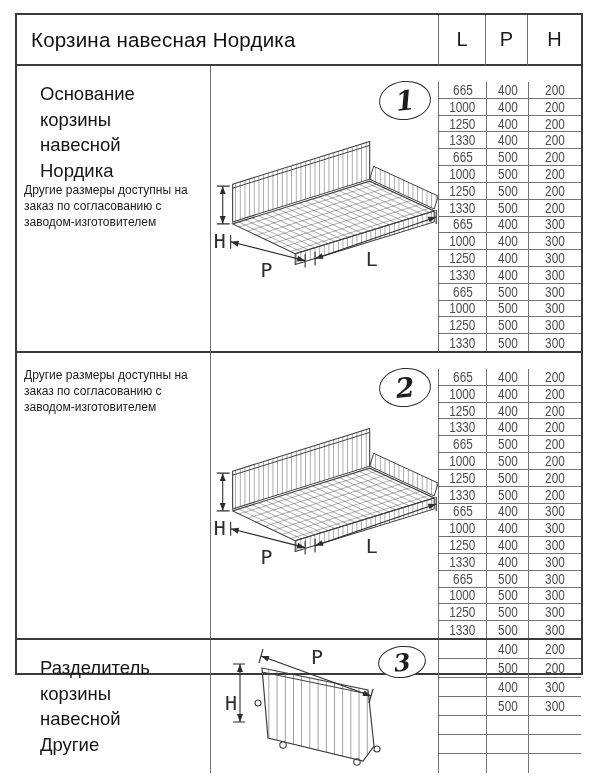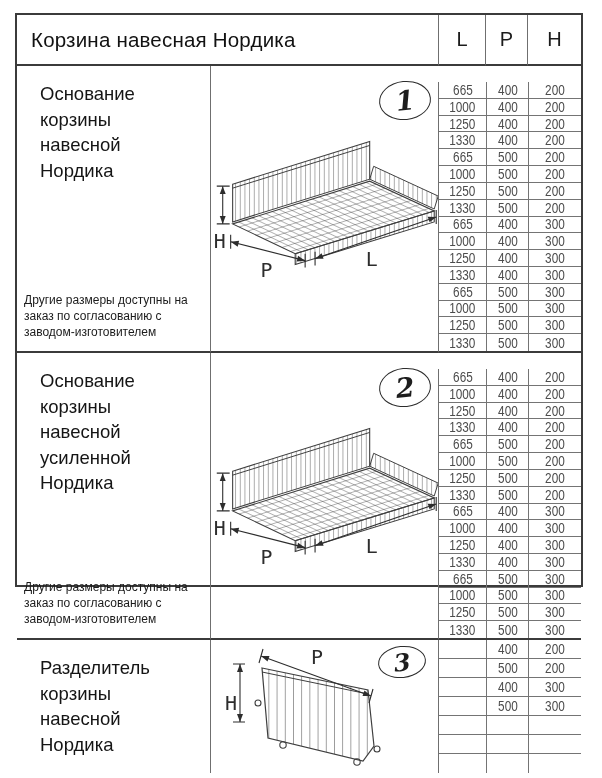--- a/index.html
+++ b/index.html
@@ -1,30 +1,30 @@
 <!DOCTYPE html>
 <html><head>
 <meta charset="utf-8">
 <style>
   html,body{margin:0;padding:0;background:#ffffff;}
   .sheet{position:relative;width:602px;height:778px;background:#fff;
          font-family:"Liberation Sans",sans-serif;color:#1b1b1b;overflow:hidden;}
-  .frame{position:absolute;left:15px;top:13px;width:568px;height:574px;
+  .frame{position:absolute;left:15px;top:13px;width:568px;height:662px;
          border:2px solid #3b3b3b;box-sizing:border-box;
          display:grid;
          grid-template-columns:194px 227px 47px 42px 1fr;
          grid-template-rows:51px 287px 287px 1fr;}
   
   .hcell{border-bottom:2px solid #3b3b3b;display:flex;align-items:center;}
   .title-cell{grid-column:1/3;padding-left:14px;}
   .page-title{font-size:20.5px;letter-spacing:.2px;color:#121212;}
   .colhead{justify-content:center;font-size:20px;color:#1c1c1c;border-left:1px solid #6f6f6f;}
   
   .text-cell{grid-column:1;border-right:1px solid #6f6f6f;display:flex;flex-direction:column;
-             justify-content:space-between;padding:15px 6px 10px 7px;box-sizing:border-box;}
+             justify-content:flex-start;padding:15px 6px 10px 7px;box-sizing:border-box;}
   .sec-title{font-size:18.5px;line-height:1.38;max-width:120px;margin-left:16px;color:#151515;}
   .sec-note{font-size:12px;line-height:1.33;color:#1b1b1b;max-width:186px;}
   
   .draw-cell{grid-column:2;position:relative;}
   .draw-cell svg{position:absolute;inset:0;width:100%;height:100%;}
   .badge{position:absolute;border:1.6px solid #2c2c2c;border-radius:50%;
          display:flex;align-items:center;justify-content:center;
          font-family:"DejaVu Serif",serif;font-style:italic;font-weight:700;
          color:#1d1d1d;background:#fff;transform:rotate(-6deg);}
   .badge.b12{width:50px;height:37px;top:15px;right:7px;font-size:27px;}
@@ -243,21 +243,20 @@
         </div>
         <div class="dcell">
           <span class="num">500</span>
         </div>
         <div class="dcell">
           <span class="num">300</span>
         </div>
       </div>
 
     <div class="text-cell thick-bottom">
-      <div class="sec-title">Основание корзины навесной усиленной Нордика</div>
       <div class="sec-note">Другие размеры доступны на заказ по согласованию с заводом-изготовителем</div>
     </div>
     <div class="draw-cell thick-bottom">
       <svg viewBox="0 0 227 287">
         <defs>
           <pattern id="b2v" patternUnits="userSpaceOnUse" width="4.7" height="10">
             <path d="M0 0 V10" stroke="#3f3f3f" stroke-width="0.9"></path>
             </pattern>
           <pattern id="b2t" patternUnits="userSpaceOnUse" width="10" height="4.8" patternTransform="rotate(25.5)">
             <path d="M0 0 H10" stroke="#3f3f3f" stroke-width="0.8"></path>
@@ -437,21 +436,21 @@
         </div>
         <div class="dcell">
           <span class="num">500</span>
         </div>
         <div class="dcell">
           <span class="num">300</span>
         </div>
       </div>
 
     <div class="text-cell">
-      <div class="sec-title">Разделитель корзины навесной Нордика</div>
+      <div class="sec-title">Разделитель корзины навесной Другие</div>
     </div>
     <div class="draw-cell">
       <svg viewBox="0 0 227 117">
         <defs>
           <pattern id="d3v" patternUnits="userSpaceOnUse" width="8.2" height="10">
             <path d="M0 0 V10" stroke="#3f3f3f" stroke-width="1"></path>
             </pattern>
         </defs>
         <polygon points="51,20 157,42 163,98 152,113 57,90" fill="url(#d3v)" stroke="#3f3f3f" stroke-width="1.2"></polygon>
         <path d="M51,24 L157,46" stroke="#3f3f3f" stroke-width="1" fill="none"></path>

